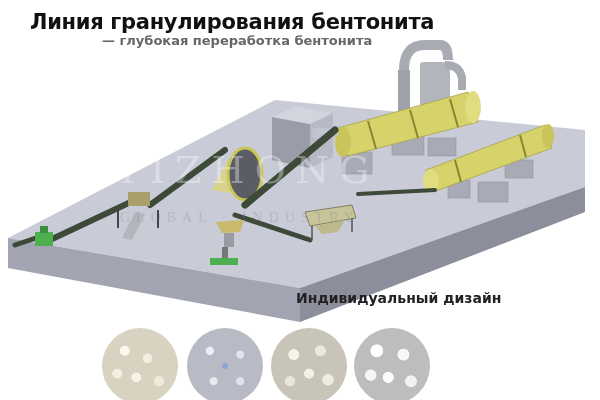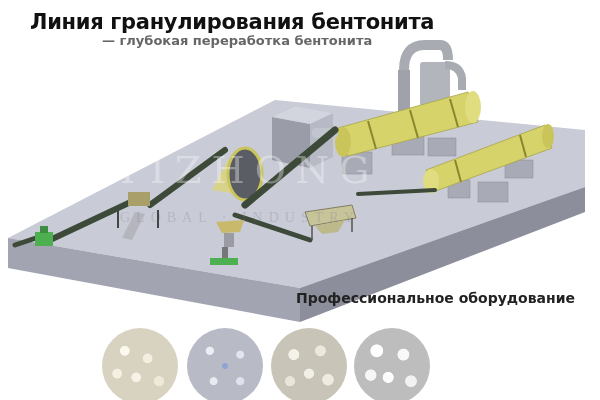--- a/index.html
+++ b/index.html
@@ -105,19 +105,19 @@
   </g>
 </svg>
 
 <div class="watermark wm1">YIZHONG</div>
 <div class="watermark wm2">GLOBAL  ·  INDUSTRY</div>
 
 <div class="title">Линия гранулирования бентонита</div>
 <div class="subtitle">— глубокая переработка бентонита</div>
 
 <div class="slogan">
-  <div>Профессиональное оборудование</div>
+  <div>Индивидуальный дизайн</div>
 </div>
 
 <div class="sample" style="left:102px; background:radial-gradient(circle at 30% 30%, #fbf8ee 0 6%, transparent 7%), radial-gradient(circle at 60% 40%, #f3eedf 0 7%, transparent 8%), radial-gradient(circle at 45% 65%, #f6f2e5 0 7%, transparent 8%), radial-gradient(circle at 75% 70%, #efe9d8 0 6%, transparent 7%), radial-gradient(circle at 20% 60%, #f4efe1 0 6%, transparent 7%), #d8d2c0;"></div>
 <div class="sample" style="left:187px; background:radial-gradient(circle at 50% 50%, #8fa3d4 0 5%, transparent 6%), radial-gradient(circle at 30% 30%, #eceef4 0 5%, transparent 6%), radial-gradient(circle at 70% 35%, #e3e5ec 0 5%, transparent 6%), radial-gradient(circle at 35% 70%, #e8eaf0 0 5%, transparent 6%), radial-gradient(circle at 70% 70%, #dfe2ea 0 5%, transparent 6%), #b8bbc6;"></div>
 <div class="sample" style="left:271px; background:radial-gradient(circle at 30% 35%, #f5f2ea 0 7%, transparent 8%), radial-gradient(circle at 65% 30%, #ece8de 0 7%, transparent 8%), radial-gradient(circle at 50% 60%, #f2efe6 0 8%, transparent 9%), radial-gradient(circle at 25% 70%, #e9e5da 0 6%, transparent 7%), radial-gradient(circle at 75% 68%, #efebe1 0 7%, transparent 8%), #c9c4b8;"></div>
 <div class="sample" style="left:354px; background:radial-gradient(circle at 30% 30%, #ffffff 0 8%, transparent 9%), radial-gradient(circle at 65% 35%, #f8f8f8 0 8%, transparent 9%), radial-gradient(circle at 45% 65%, #fcfcfc 0 8%, transparent 9%), radial-gradient(circle at 75% 70%, #f2f2f2 0 7%, transparent 8%), radial-gradient(circle at 22% 62%, #f6f6f6 0 7%, transparent 8%), #bdbdbd;"></div>
 
 </body></html>

